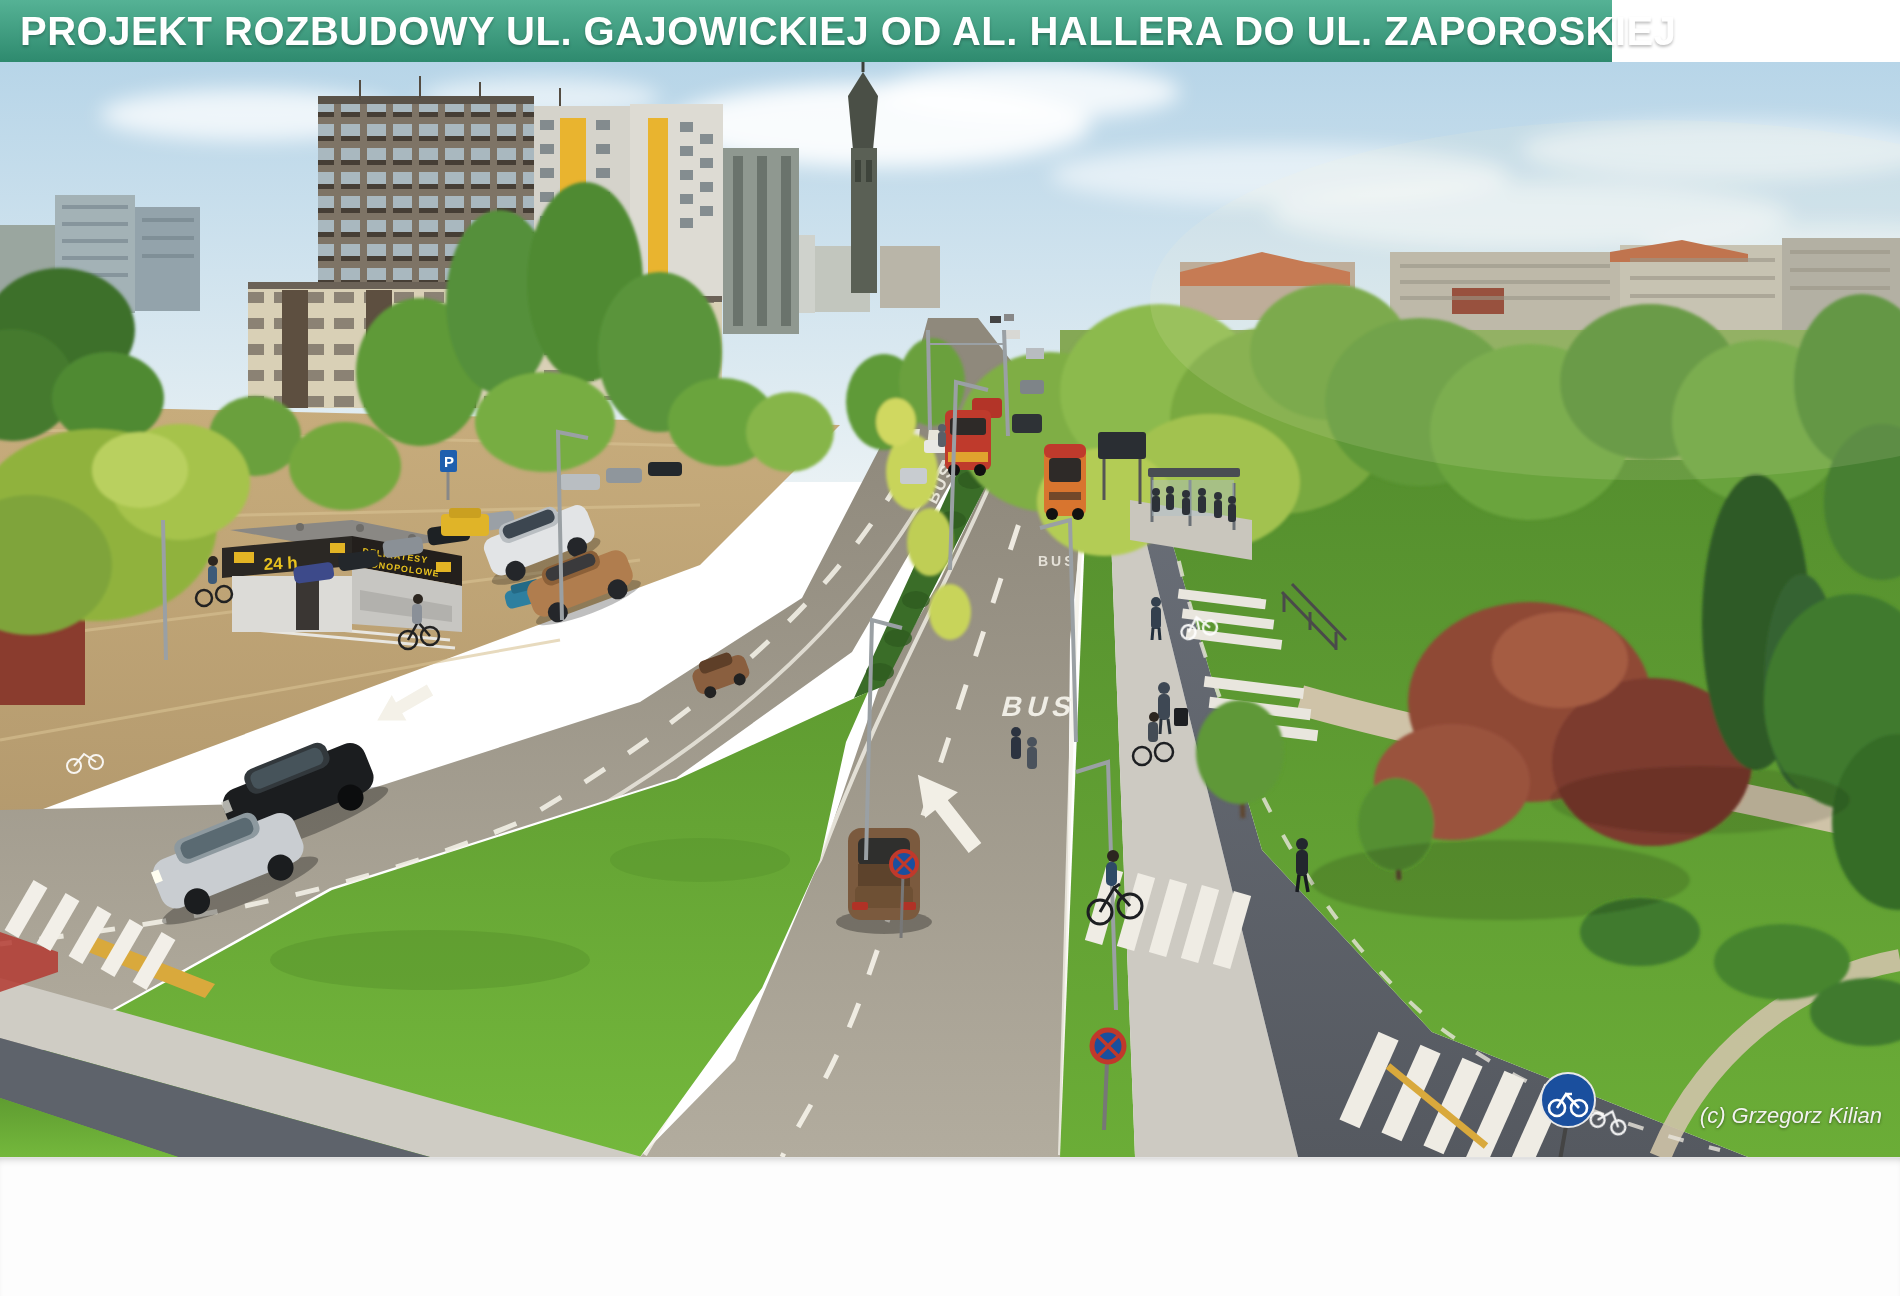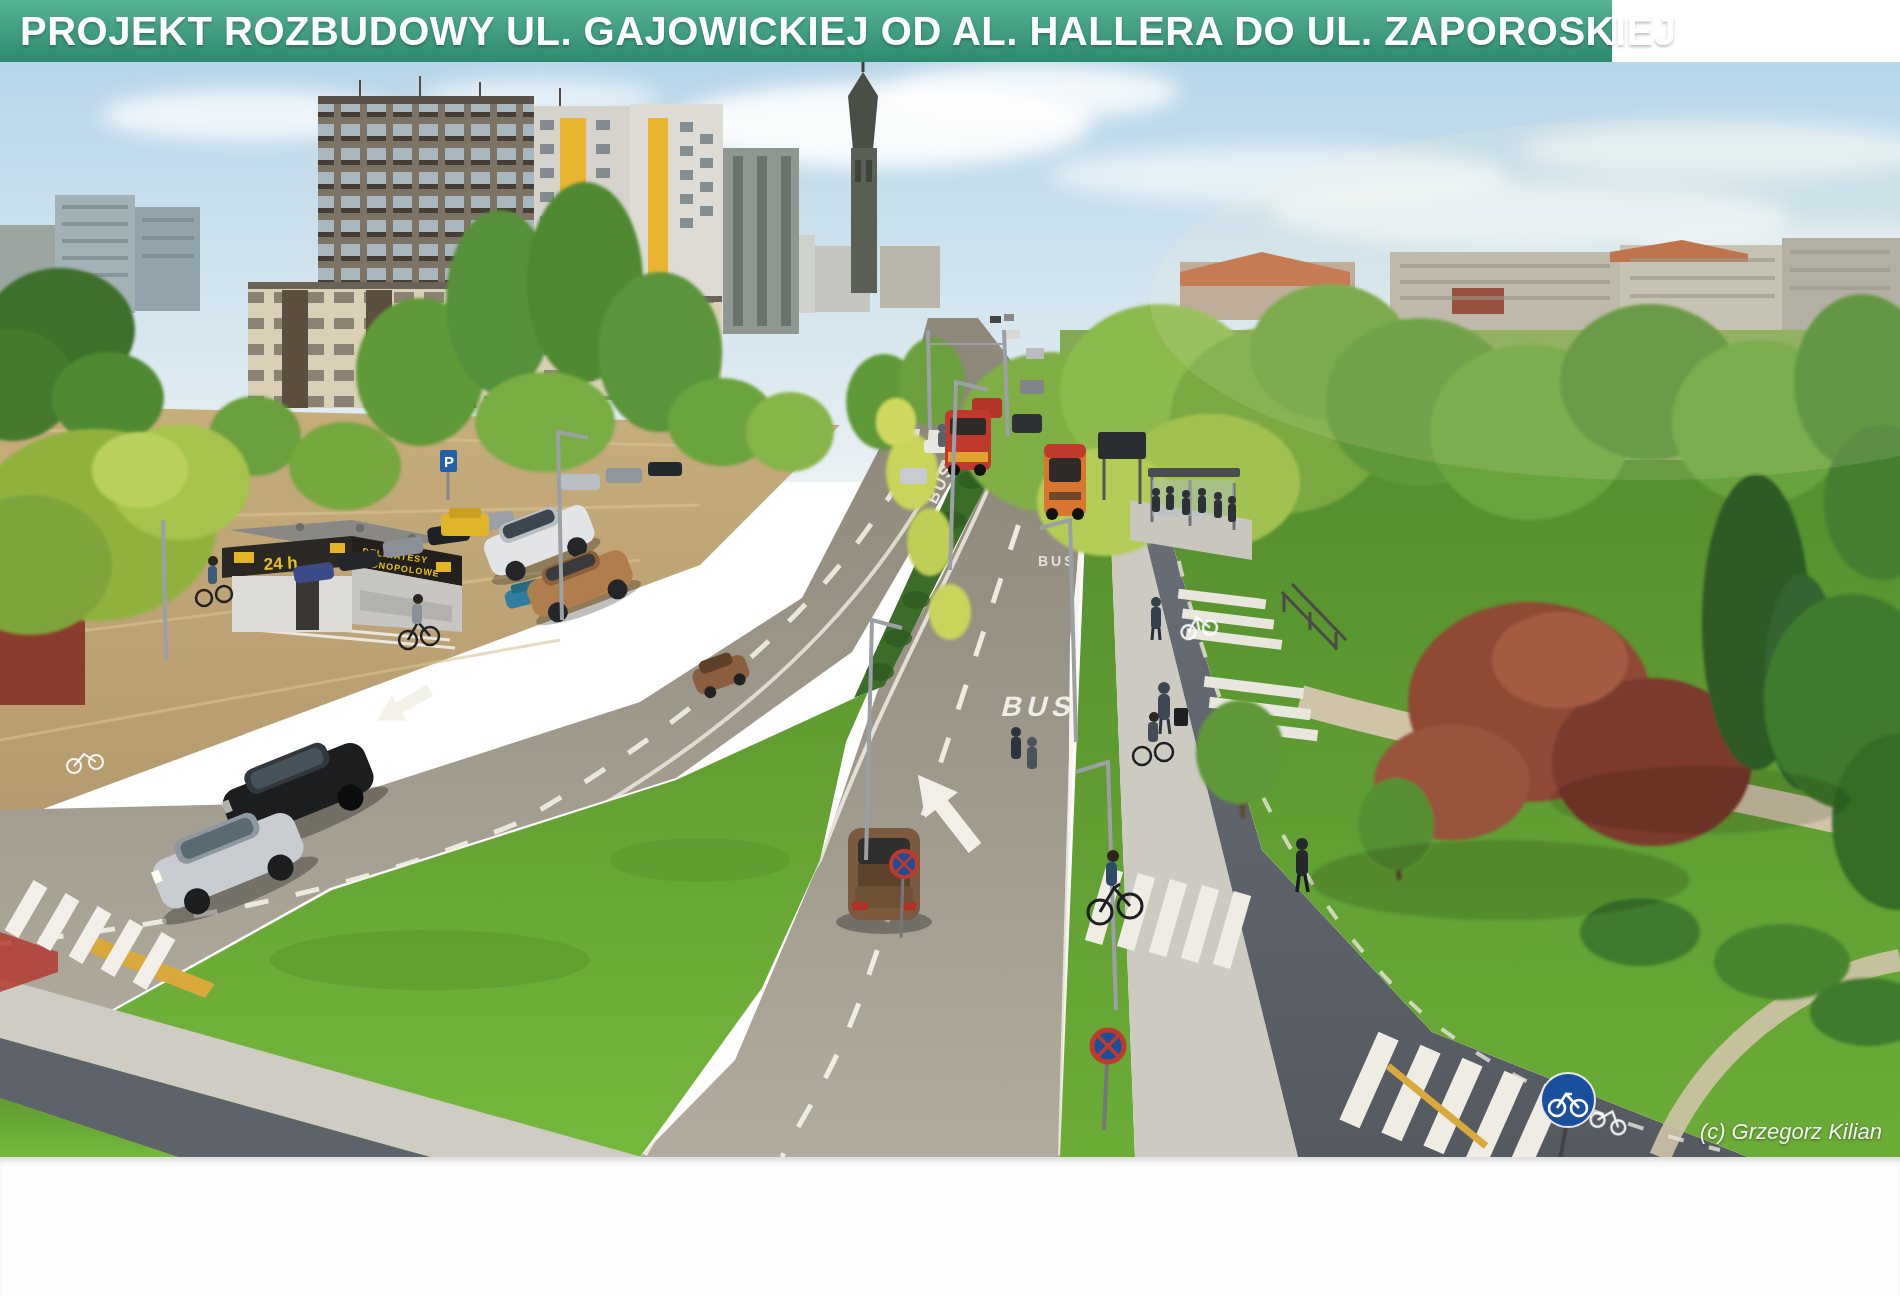--- a/index.html
+++ b/index.html
@@ -7,21 +7,21 @@
           font-family:"Liberation Sans",sans-serif;}
   
   #header{position:absolute;left:0;top:0;width:1592px;height:62px;
           background:linear-gradient(#55b295,#2e8a6e);
           display:flex;align-items:center;justify-content:flex-start;padding-left:20px;}
   #header .title{color:#fff;font-size:40px;font-weight:600;letter-spacing:.5px;white-space:nowrap;
                  text-shadow:0 2px 3px rgba(0,0,0,.25);}
   
   #scene{position:absolute;left:0;top:62px;width:1900px;height:1095px;overflow:hidden;}
   #scene svg{display:block;}
-  #credit{position:absolute;right:18px;bottom:12px;color:#f2f2f0;font-size:22px;font-style:italic;
+  #credit{position:absolute;right:18px;bottom:28px;color:#f2f2f0;font-size:22px;font-style:italic;
           text-shadow:0 1px 3px rgba(0,0,0,.45);}
   
   #footer{position:absolute;left:0;top:1157px;width:1900px;height:139px;background:#fdfdfd;
           border-top:1px solid #e2e2e2;box-shadow:inset 0 6px 8px -6px rgba(0,0,0,.25);}
   [data-interactable]{cursor:default;}
 </style>
 </head>
 <body>
 
 <div id="poster" data-interactable="false">

